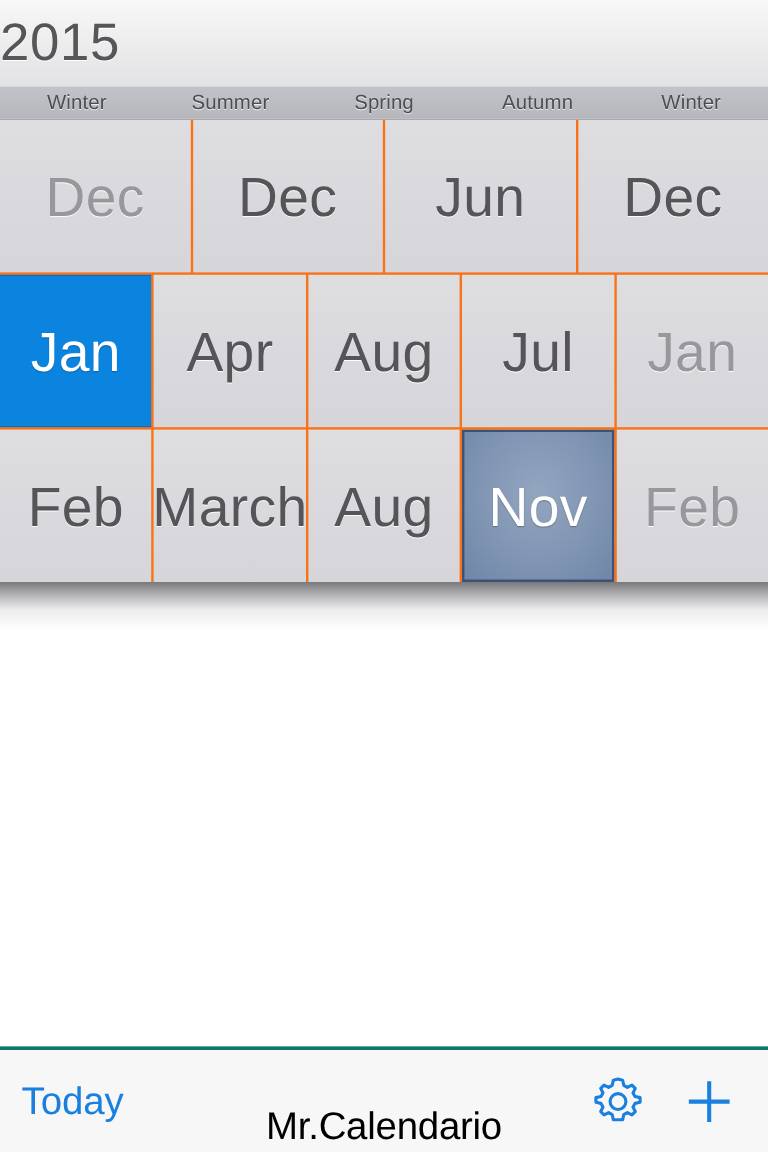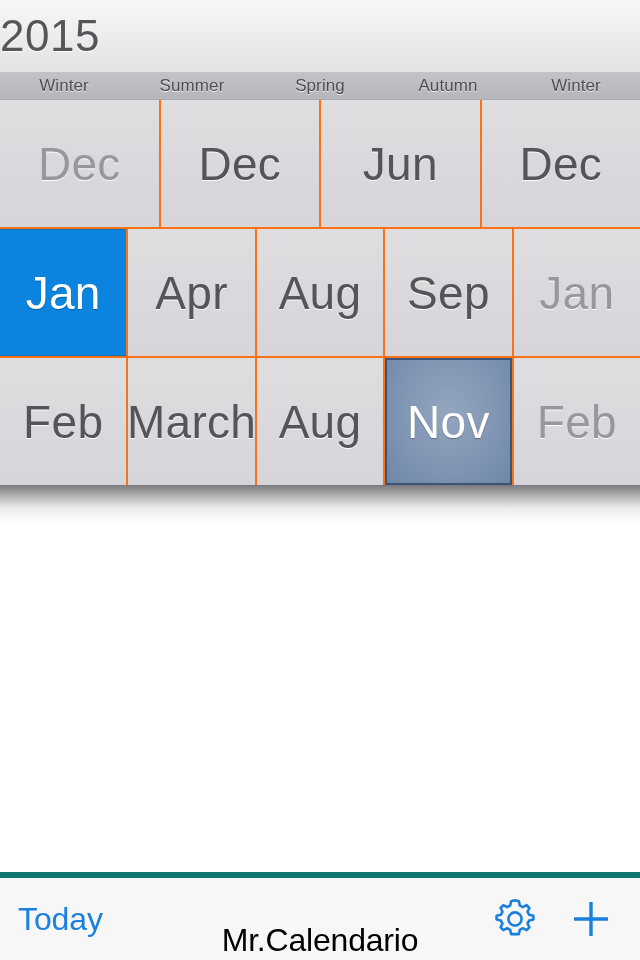--- a/index.html
+++ b/index.html
@@ -149,21 +149,21 @@
   #content-area {
     flex:1 1 auto;
     background:#ffffff;
   }
 
   
   #toolbar {
     flex:0 0 88px;
     height:88px;
     background:#f7f7f7;
-    border-top:6px solid #0f766e;
+    border-top:3px solid #0f766e;
     display:flex;
     align-items:center;
     position:relative;
   }
   #today-button {
     margin-left:18px;
     font-size:32px;
     color:#1a80df;
     letter-spacing:-0.1px;
     cursor:pointer;
@@ -212,21 +212,21 @@
       <div class="month-cell dim">Dec</div>
       <div class="month-cell">Dec</div>
       <div class="month-cell">Jun</div>
       <div class="month-cell">Dec</div>
     </div>
 
     <div class="month-row">
       <div class="month-cell today">Jan</div>
       <div class="month-cell">Apr</div>
       <div class="month-cell">Aug</div>
-      <div class="month-cell">Sep</div>
+      <div class="month-cell">Jul</div>
       <div class="month-cell dim">Jan</div>
     </div>
 
     <div class="month-row">
       <div class="month-cell">Feb</div>
       <div class="month-cell">March</div>
       <div class="month-cell">Aug</div>
       <div class="month-cell selected">Nov</div>
       <div class="month-cell dim">Feb</div>
     </div>

